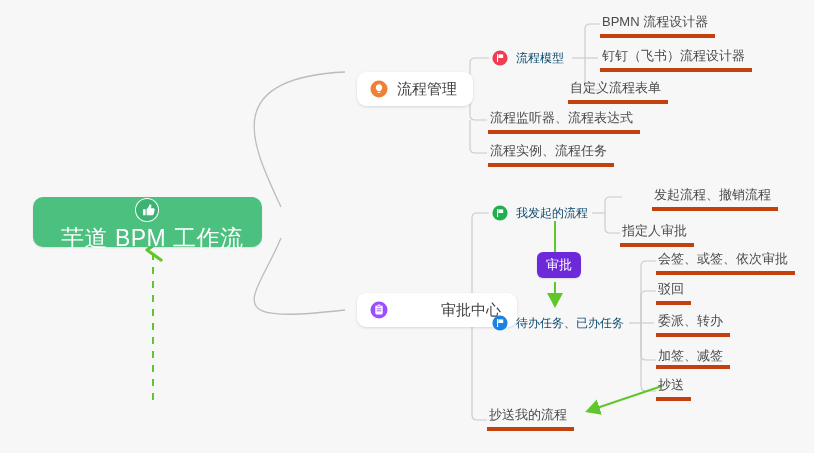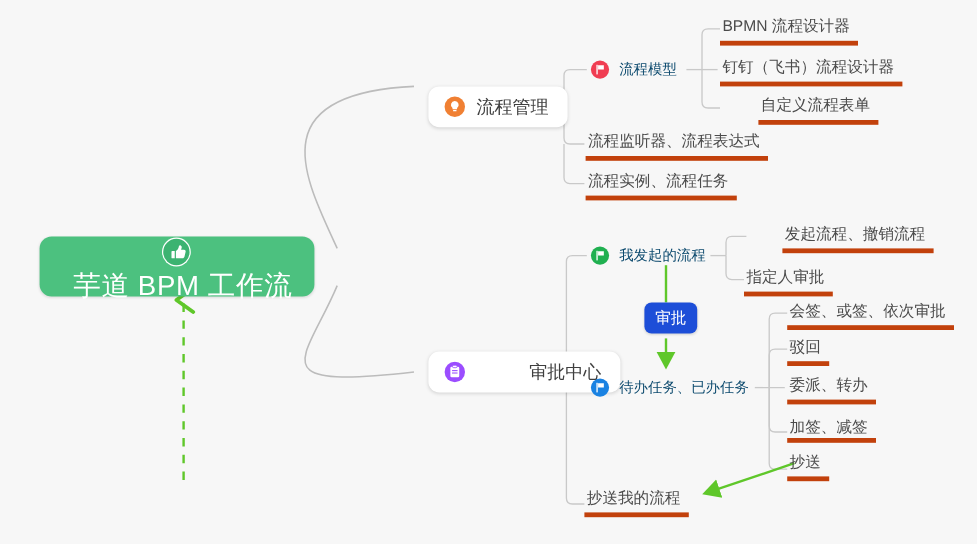--- a/index.html
+++ b/index.html
@@ -74,21 +74,21 @@
     font-size: 13px;
     color: #4b4b4b;
     height: 27px;
     padding: 0 7px 0 2px;
     align-items: flex-start;
     padding-top: 2px;
     border-bottom: 4px solid #c2410c;
   }
 
   .badge-node {
-    background: #1d4ed8;
+    background: #6d28d9;
     color: #ffffff;
     border-radius: 6px;
     font-size: 13px;
     height: 26px;
     padding: 0 9px;
     justify-content: center;
     box-shadow: 0 1px 2px rgba(0,0,0,.12);
   }
 
   
@@ -189,21 +189,21 @@
   </div>
 
   <div class="node leaf-node" style="left:600px; top:11px;">
     <span>BPMN 流程设计器</span>
   </div>
 
   <div class="node leaf-node" style="left:600px; top:45px;">
     <span>钉钉（飞书）流程设计器</span>
   </div>
 
-  <div class="node leaf-node" style="left:632px; top:77px;">
+  <div class="node leaf-node" style="left:568px; top:77px;">
     <span>自定义流程表单</span>
   </div>
 
   <div class="node leaf-node" style="left:488px; top:107px;">
     <span>流程监听器、流程表达式</span>
   </div>
 
   <div class="node leaf-node" style="left:488px; top:140px;">
     <span>流程实例、流程任务</span>
   </div>

